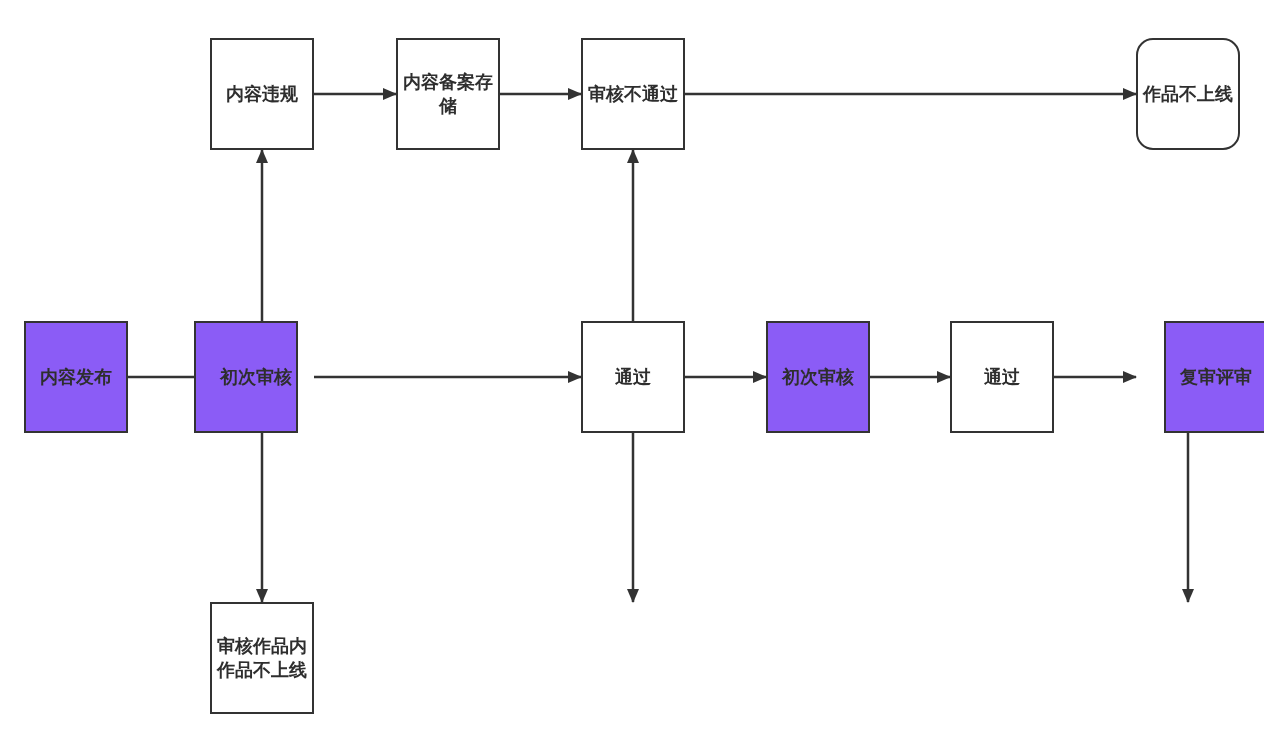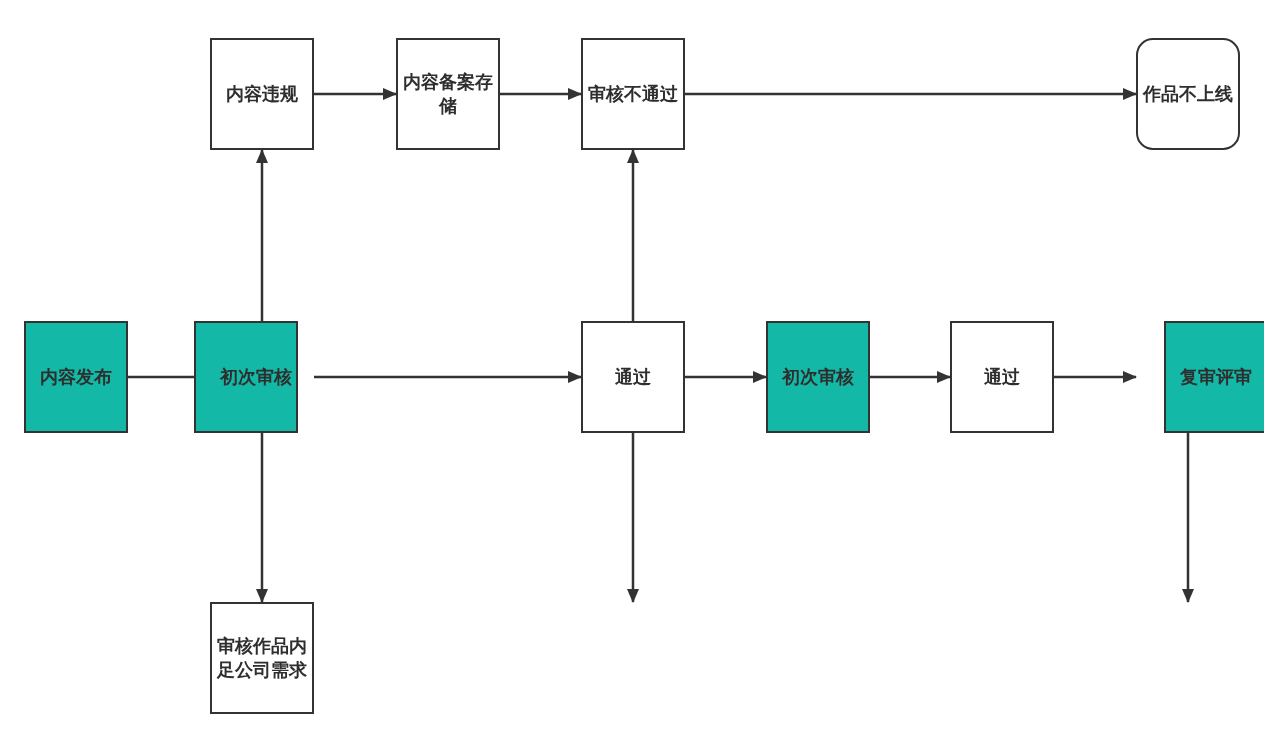--- a/index.html
+++ b/index.html
@@ -17,21 +17,21 @@
     width: 104px; height: 112px;
     border: 2.5px solid #333333;
     display: flex; align-items: center; justify-content: center;
     text-align: center;
     font-size: 18px; font-weight: bold;
     color: #2e2e2e;
     line-height: 1.35;
     white-space: pre-line;
     z-index: 1;
   }
-  .node.gray  { background: #14b8a6; }
+  .node.gray  { background: #8b5cf6; }
   .node.white { background: #ffffff; }
   line.edge { stroke: #333333; stroke-width: 2.5; }
 </style>
 </head>
 <body>
 
 <div id="diagram">
 
   <svg id="edges" width="1264" height="755">
     <defs>
@@ -59,15 +59,15 @@
   <div class="node white" style="left:210px;  top:38px;">内容违规</div>
   <div class="node white" style="left:396px;  top:38px;">内容备案存
 储</div>
   <div class="node white" style="left:581px;  top:38px;">审核不通过</div>
   <div class="node white" style="left:1136px; top:38px;border-radius:17px;">作品不上线</div>
   <div class="node white" style="left:581px;  top:321px;">通过</div>
   <div class="node gray" style="left:766px;  top:321px;">初次审核</div>
   <div class="node white" style="left:950px;  top:321px;">通过</div>
   <div class="node gray" style="left:1136px; top:321px;margin-left:28px;">复审评审</div>
   <div class="node white" style="left:210px;  top:602px;">审核作品内
-足公司需求</div>
+作品不上线</div>
 
 </div>
 
 </body></html>

